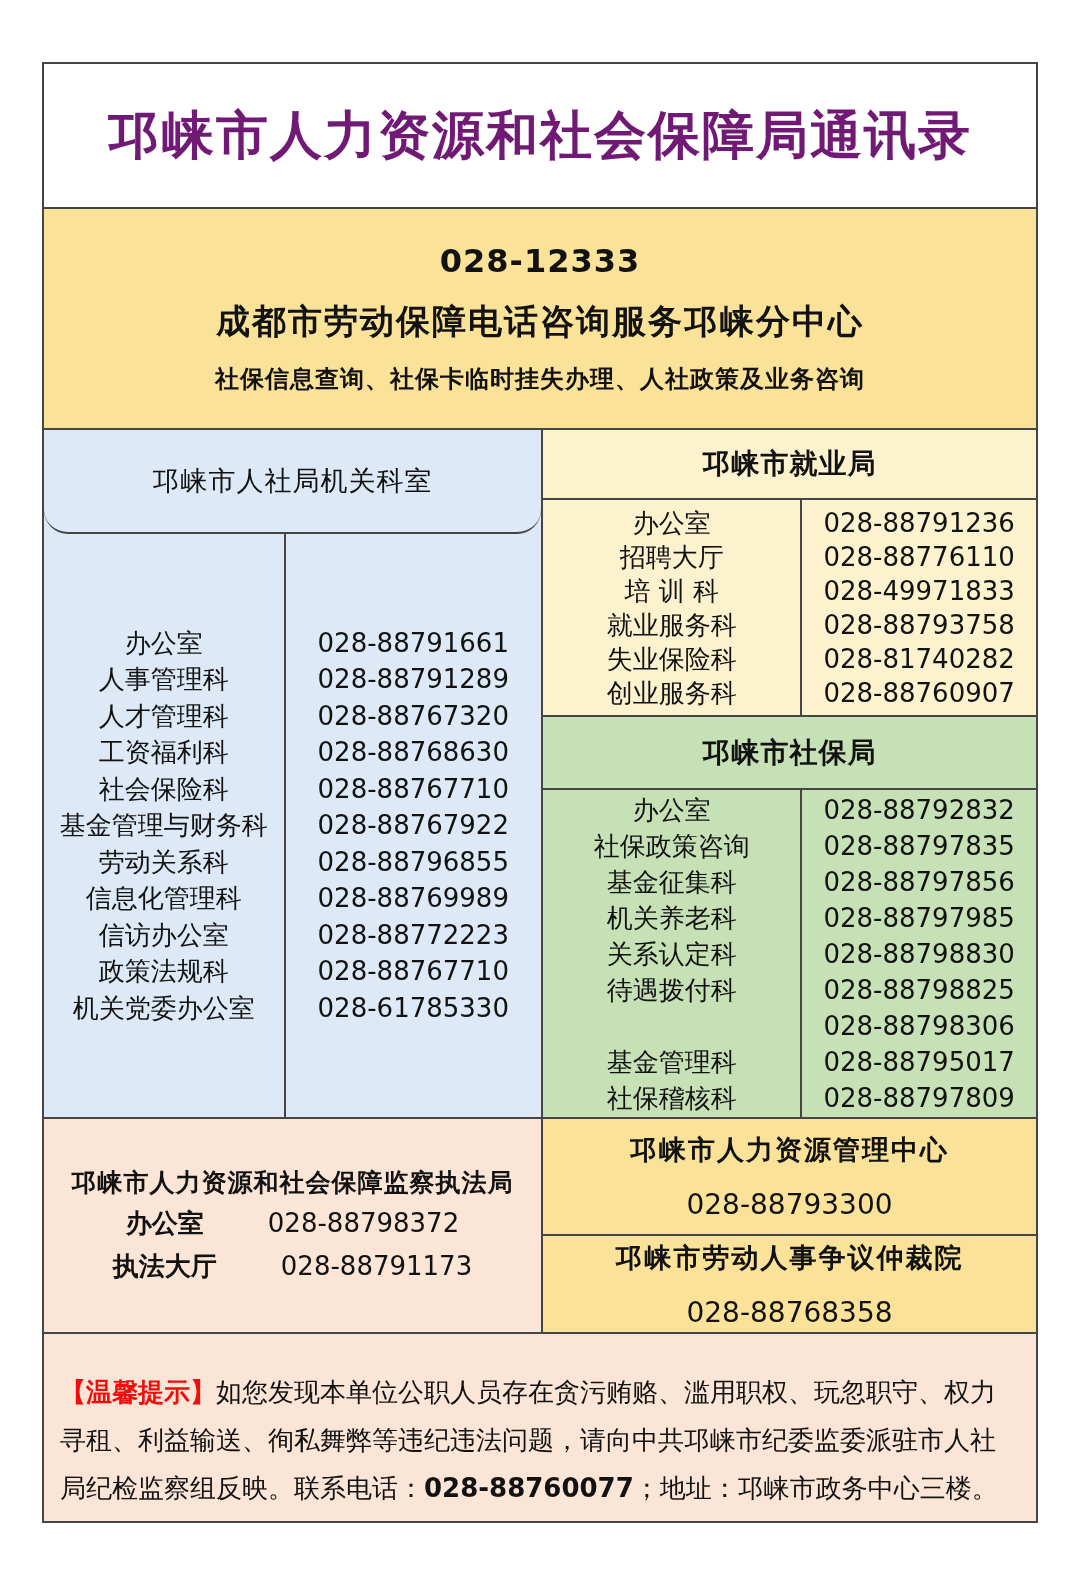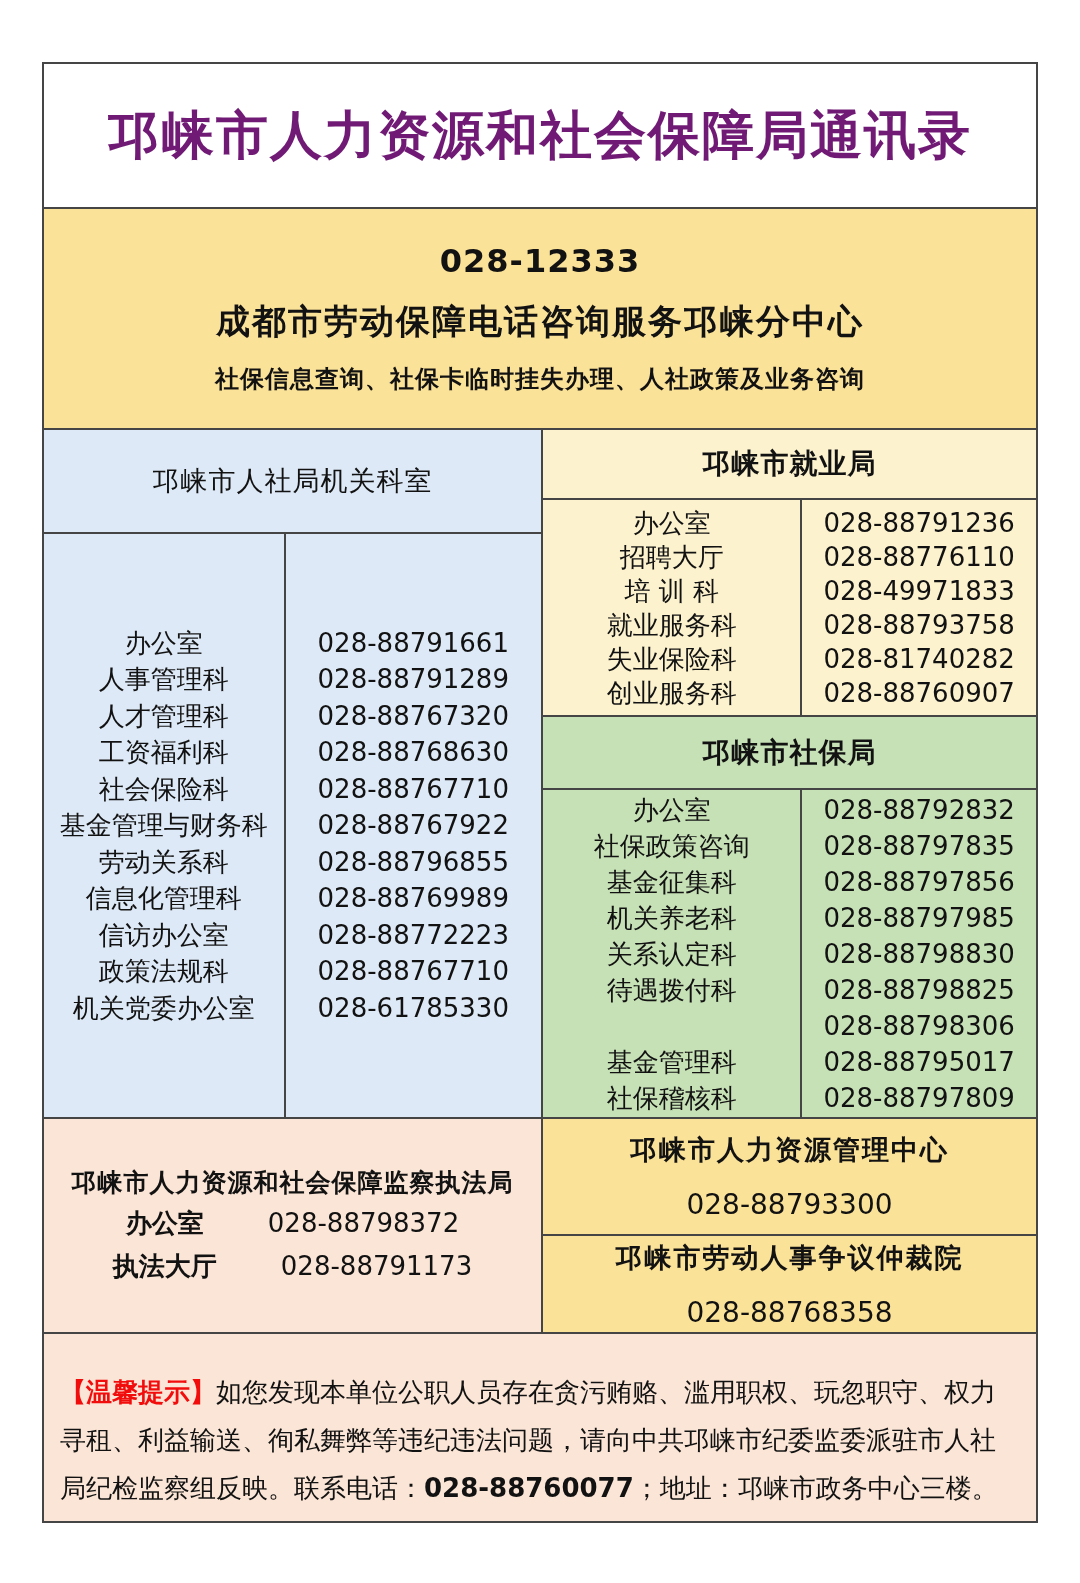--- a/index.html
+++ b/index.html
@@ -31,21 +31,21 @@
   }
   .hotline-number { font-size:32px; font-weight:bold; letter-spacing:1px; }
   .hotline-name   { font-size:34px; font-weight:bold; letter-spacing:2px; }
   .hotline-services { font-size:24px; font-weight:bold; letter-spacing:1px; }
   
   .main { height:689px; border-top:2px solid #454545; display:flex; }
   .left-panel { width:500px; background:#dde9f6; border-right:2px solid #454545; display:flex; flex-direction:column; }
   .left-header {
     height:104px; border-bottom:2px solid #454545;
     display:flex; align-items:center; justify-content:center;
-    font-family:Liberation Mono, monospace; font-size:27px; letter-spacing:1px;
+    font-family:Liberation Mono, monospace; font-size:27px; letter-spacing:1px;border-radius:24px;
   }
   .right-panel { width:494px; display:flex; flex-direction:column; }
   .sec-header {
     display:flex; align-items:center; justify-content:center;
     font-size:28px; font-weight:bold; letter-spacing:1px;
   }
   .emp-header { height:70px; background:#fcf2ce; border-bottom:2px solid #454545; }
   .soc-header { height:75px; background:#c7e1b6; border-top:2px solid #454545; border-bottom:2px solid #454545; }
   
   .split { display:flex; flex:1; min-height:0; }

